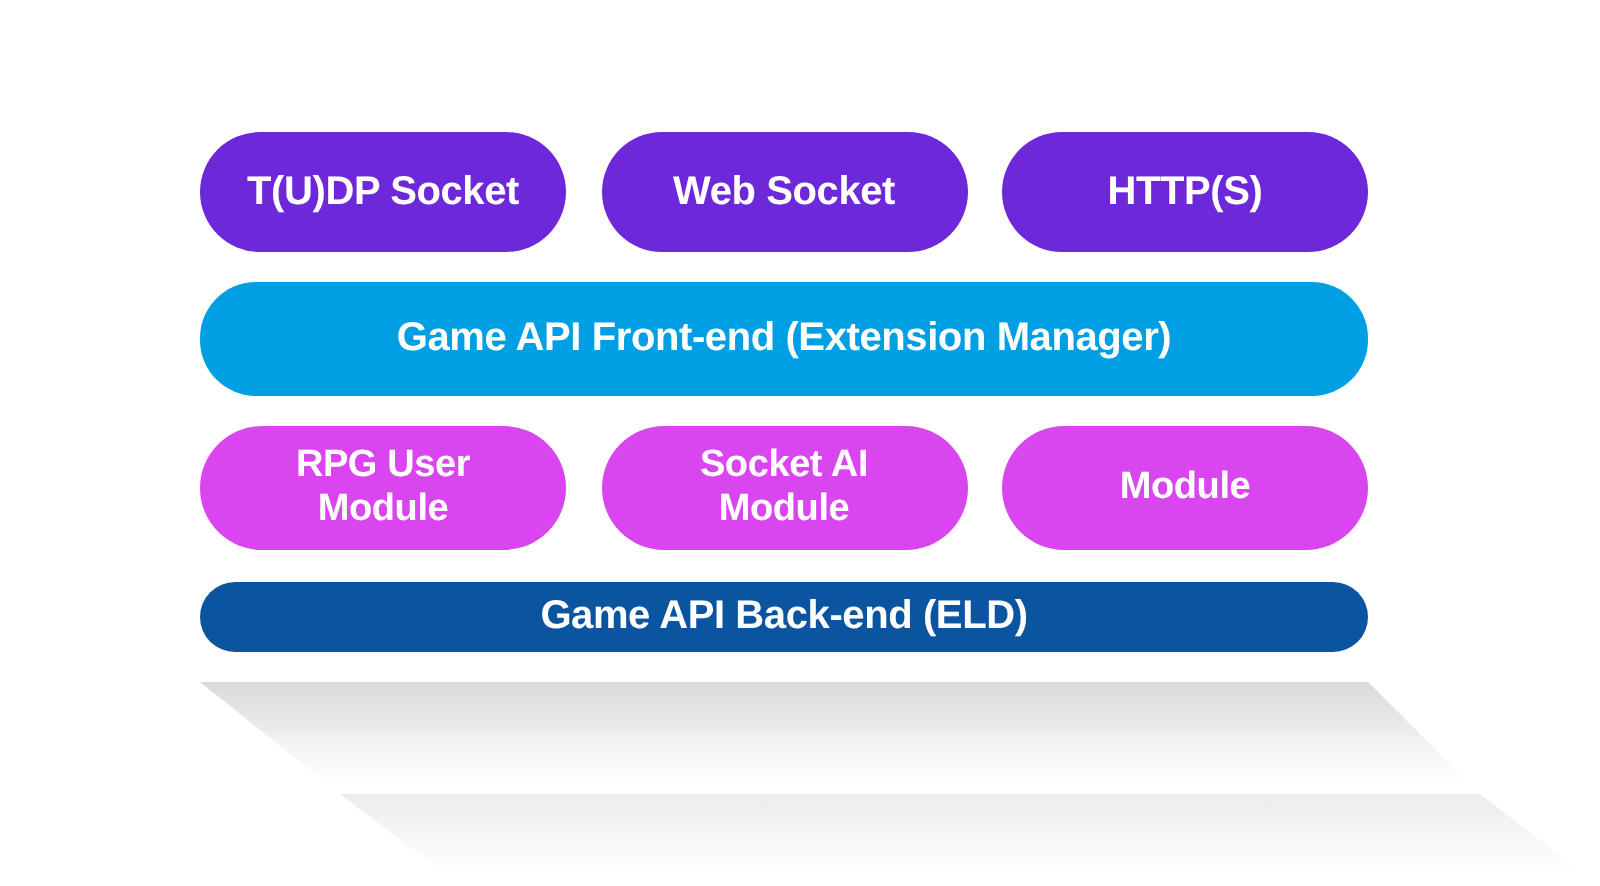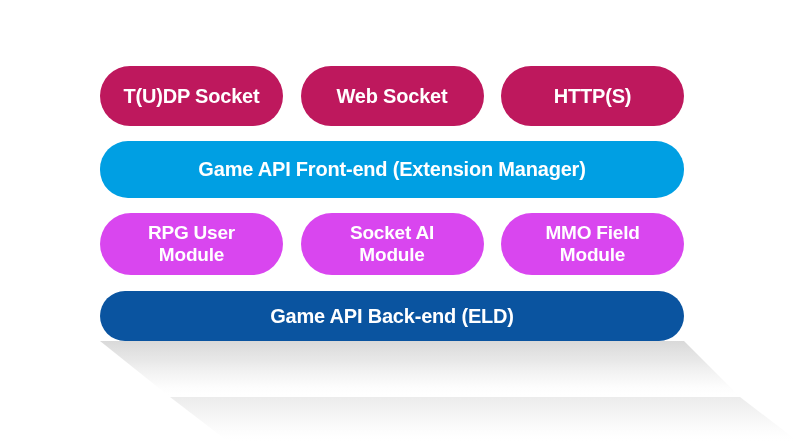--- a/index.html
+++ b/index.html
@@ -62,21 +62,21 @@
     box-sizing: border-box;
     letter-spacing: -0.2px;
     -webkit-font-smoothing: antialiased;
   }
 
   
   .node.port {
     width: 183px;
     height: 60px;
     border-radius: 30px;
-    background: #be185d;
+    background: #6d28d9;
     font-size: 20px;
   }
 
   
   .node.frontend {
     width: 100%;
     height: 57px;
     border-radius: 28px;
     background: #009fe3;
     font-size: 20px;
@@ -91,21 +91,21 @@
     font-size: 19px;
   }
 
   .node.module .label-line {
     display: block;
   }
 
   
   .node.backend {
     width: 100%;
-    height: 50px;
+    height: 35px;
     border-radius: 25px;
     background: #0a54a0;
     font-size: 20px;
     position: relative;
     z-index: 2;
   }
 </style>
 </head>
 <body>
 
@@ -152,21 +152,20 @@
         </span>
       </div>
       <div class="node module">
         <span>
           <span class="label-line">Socket AI</span>
           <span class="label-line">Module</span>
         </span>
       </div>
       <div class="node module">
         <span>
-          <span class="label-line">MMO Field</span>
           <span class="label-line">Module</span>
         </span>
       </div>
     </div>
 
     <div class="layer row-back">
       <div class="node backend">
         <span>Game API Back-end (ELD)</span>
       </div>
     </div>

